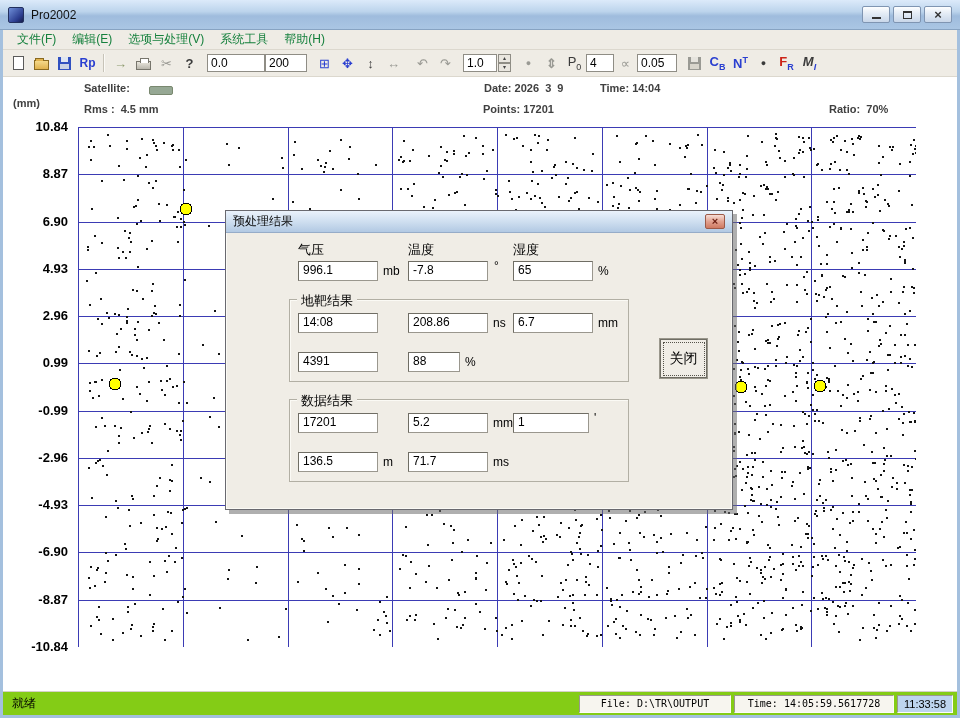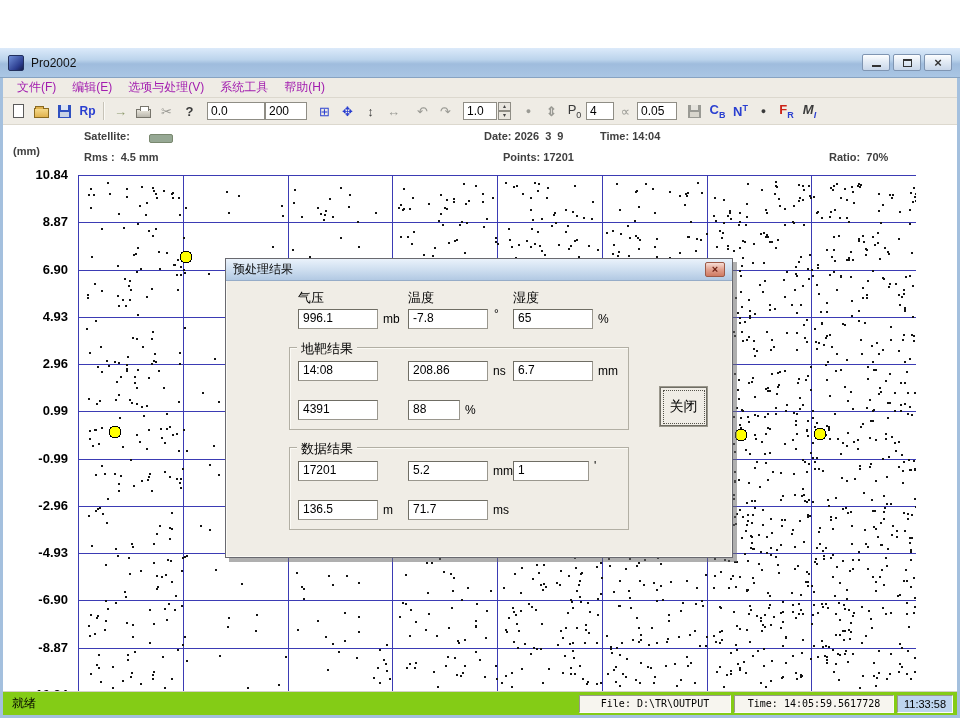--- a/index.html
+++ b/index.html
@@ -9,42 +9,42 @@
     font-family:"Liberation Sans", sans-serif;
     background:#ffffff;
   }
   .window { width:960px; height:718px; display:flex; flex-direction:column; }
 
   
   .titlebar {
     height:30px; flex:0 0 30px;
     background:linear-gradient(#dceafa 0%, #bcd4ec 40%, #9fbcdd 55%, #aac6e4 100%);
     border-bottom:1px solid #87a3c2;
-    display:flex; align-items:center; padding:12px 8px; position:relative;margin-top:48px;
+    display:flex; align-items:center; padding:12px 8px; position:relative;
   }
   .app-icon { width:16px; height:16px; border-radius:2px;
     background:linear-gradient(135deg,#6f8fd8 0%, #2b3c8e 70%, #151d4a 100%);
     border:1px solid #22305e; }
   .title-text { margin-left:7px; font-size:12px; color:#101010; }
   .winbtns { margin-left:auto; display:flex; gap:3px; }
   .winbtn { width:28px; height:17px; border:1px solid #7f95b2; border-radius:2px;
     background:linear-gradient(#fdfeff,#e3ebf5 45%,#c9d7e9);
     display:flex; align-items:center; justify-content:center; cursor:default; }
   .glyph-min { width:9px; height:2px; background:#333; margin-top:7px; }
   .glyph-max { width:9px; height:8px; border:1px solid #333; border-top:2px solid #333; }
   .glyph-x  { font-size:13px; font-weight:bold; color:#333; line-height:13px; }
 
   
   .content { flex:1 1 auto; display:flex; flex-direction:column;
     border-left:3px solid #a4c0de; border-right:3px solid #a4c0de; border-bottom:3px solid #a4c0de;
     background:#ffffff; }
 
   
   .menubar { height:20px; flex:0 0 20px; background:#efece5; border-bottom:1px solid #dcd8ce;
-    display:flex; align-items:center; padding-left:6px; font-size:12px; color:#a21caf; }
+    display:flex; align-items:center; padding-left:6px; font-size:12px; color:#15803d; }
   .menu-item { padding:2px 8px; white-space:nowrap; }
 
   
   .toolbar { height:27px; flex:0 0 27px; background:#efece5; border-bottom:1px solid #dcd8ce;
     display:flex; align-items:center; padding:0 4px; }
   .tbtn { min-width:23px; height:22px; display:flex; align-items:center; justify-content:center;
     font-size:13px; color:#3a3a3a; }
   .tsep { width:2px; height:18px; border-left:1px solid #c7c3b8; border-right:1px solid #fbfaf6; margin:0 4px; }
   .tinput { height:18px; border:1px solid #8f8d85; background:#fff; font-size:12px; padding:0 3px;
     font-family:"Liberation Sans", sans-serif; }
@@ -234,21 +234,21 @@
         <span class="g bold it"><span>M</span><sub class="sml blue">I</sub></span>
       </div>
     </div>
 
     <div class="main">
       <span class="info-label" style="left:81px; top:5px;">Satellite:</span>
       <span class="led" style="background: rgb(150, 168, 148);"></span>
       <span class="info-label" style="left:481px; top:5px;">Date: 2026  3  9</span>
       <span class="info-label" style="left:597px; top:5px;">Time: 14:04</span>
       <span class="info-label" style="left:81px; top:26px;">Rms :  4.5 mm</span>
-      <span class="info-label" style="left:484px; top:26px;padding-left:16px;">Points: 17201</span>
+      <span class="info-label" style="left:464px; top:26px;padding-left:16px;">Points: 17201</span>
       <span class="info-label" style="left:826px; top:26px;">Ratio:  70%</span>
       <span class="info-label" style="left:10px; top:20px;">(mm)</span>
 
       <div id="ylabels">
           <div class="ylab" style="top: -8px;">10.84</div>
           <div class="ylab" style="top: 39.2727px;">8.87</div>
           <div class="ylab" style="top: 86.5455px;">6.90</div>
           <div class="ylab" style="top: 133.818px;">4.93</div>
           <div class="ylab" style="top: 181.091px;">2.96</div>
           <div class="ylab" style="top: 228.364px;">0.99</div>

